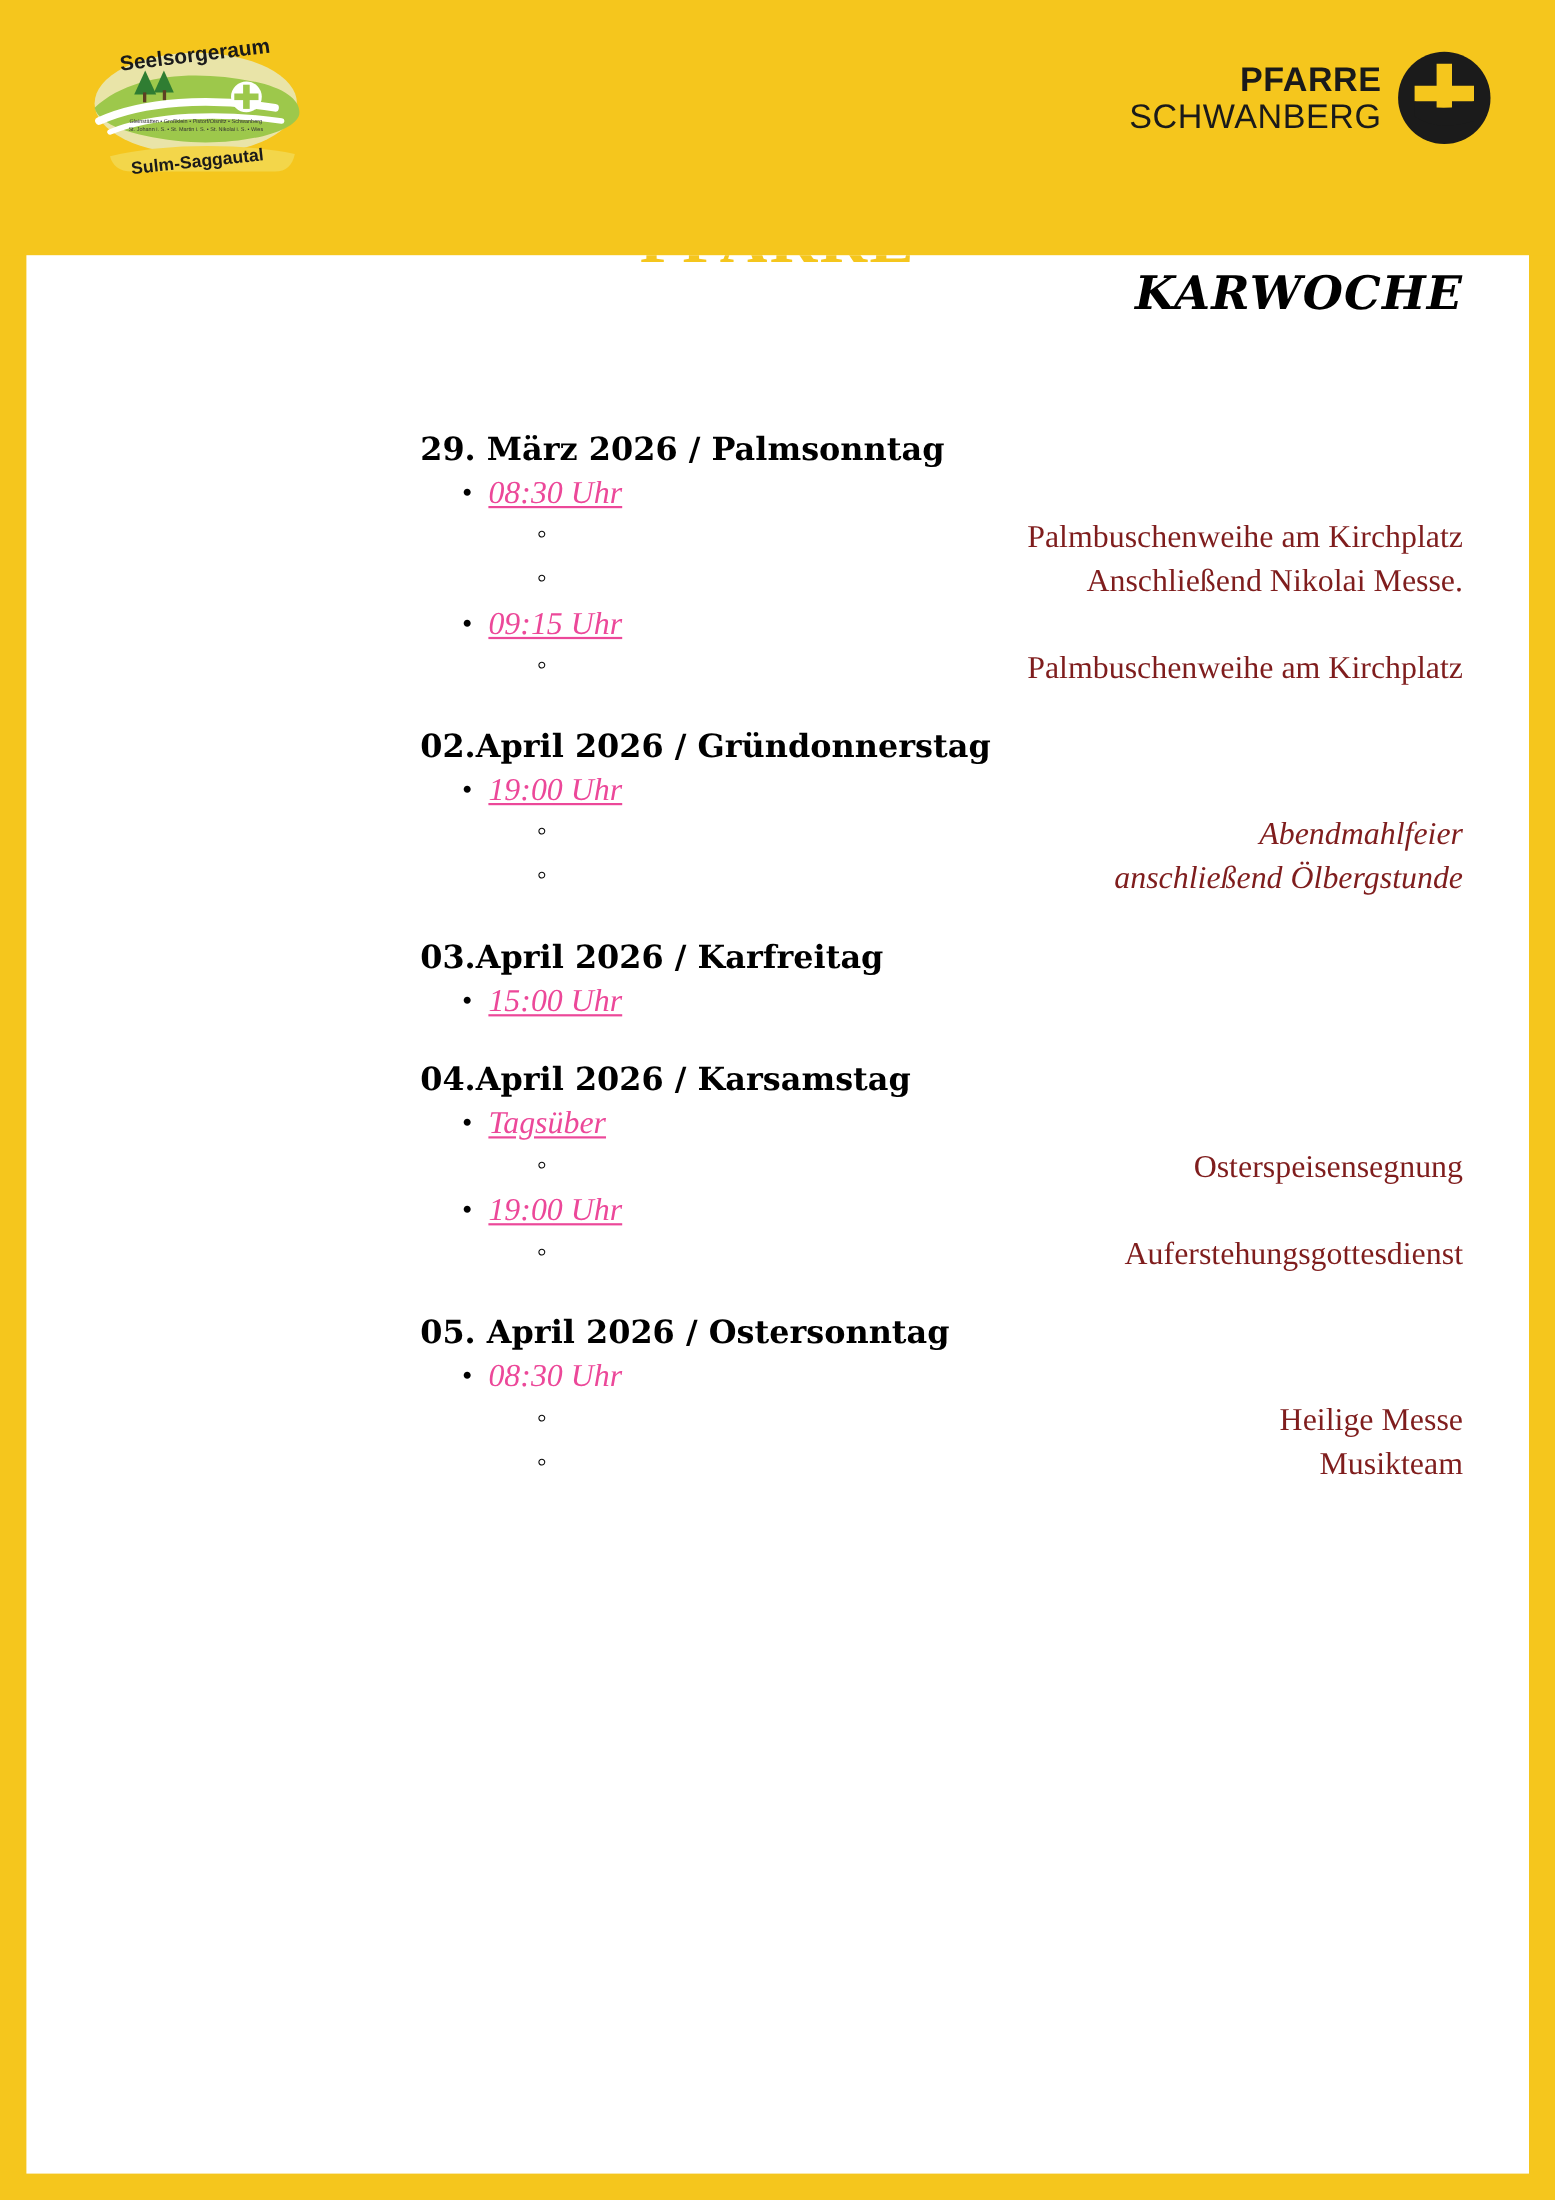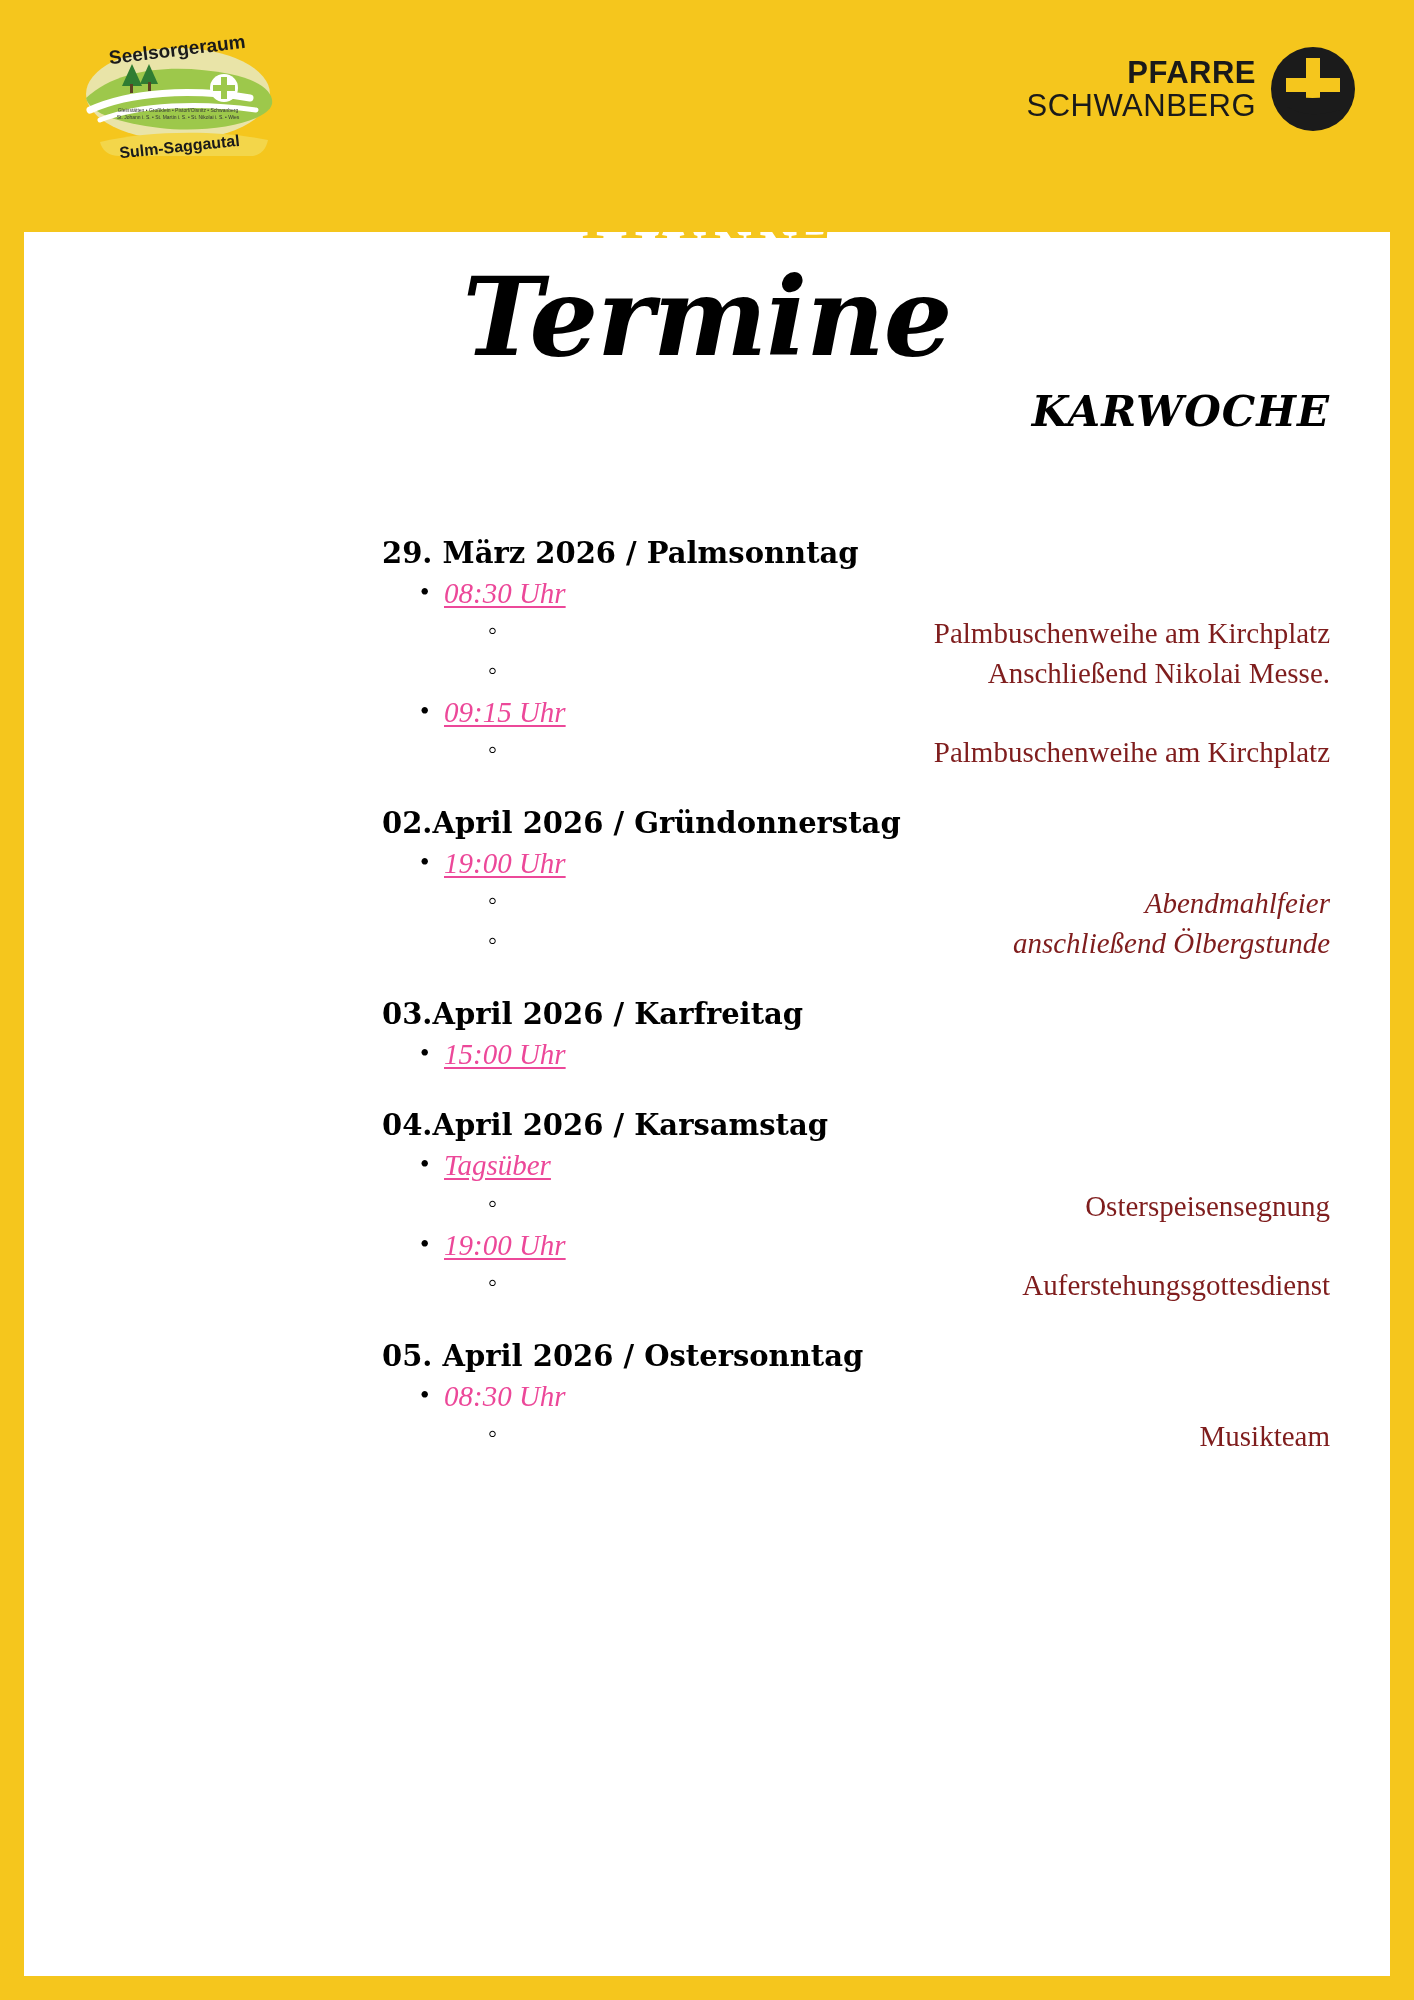--- a/index.html
+++ b/index.html
@@ -226,21 +226,20 @@
           <path d="M16 60 q20 14 54 4 l0 -18 q-28 12 -54 0 z" fill="#1b1b1b"></path>
         </svg>
       </div>
     </div>
 
   </div>
 
   <div class="sheet">
     <div class="ghost">PFARRE</div>
 
-    <h1 class="title">Termine</h1>
     <h2 class="subtitle">KARWOCHE</h2>
 
     <div class="content">
 
       <div class="day">
         <div class="day-title">29. März 2026 / Palmsonntag</div>
         <ul class="times">
           <li>
             <span class="time-label underline">08:30 Uhr </span>
             <ul class="events">
@@ -296,20 +295,21 @@
           </li>
         </ul>
       </div>
 
       <div class="day">
         <div class="day-title">05. April 2026 / Ostersonntag</div>
         <ul class="times">
           <li>
             <span class="time-label">08:30 Uhr</span>
             <ul class="events">
+              <li>Heilige Messe</li>
               <li>Musikteam</li>
             </ul>
           </li>
         </ul>
       </div>
 
     </div>
   </div>
 
 </div>

